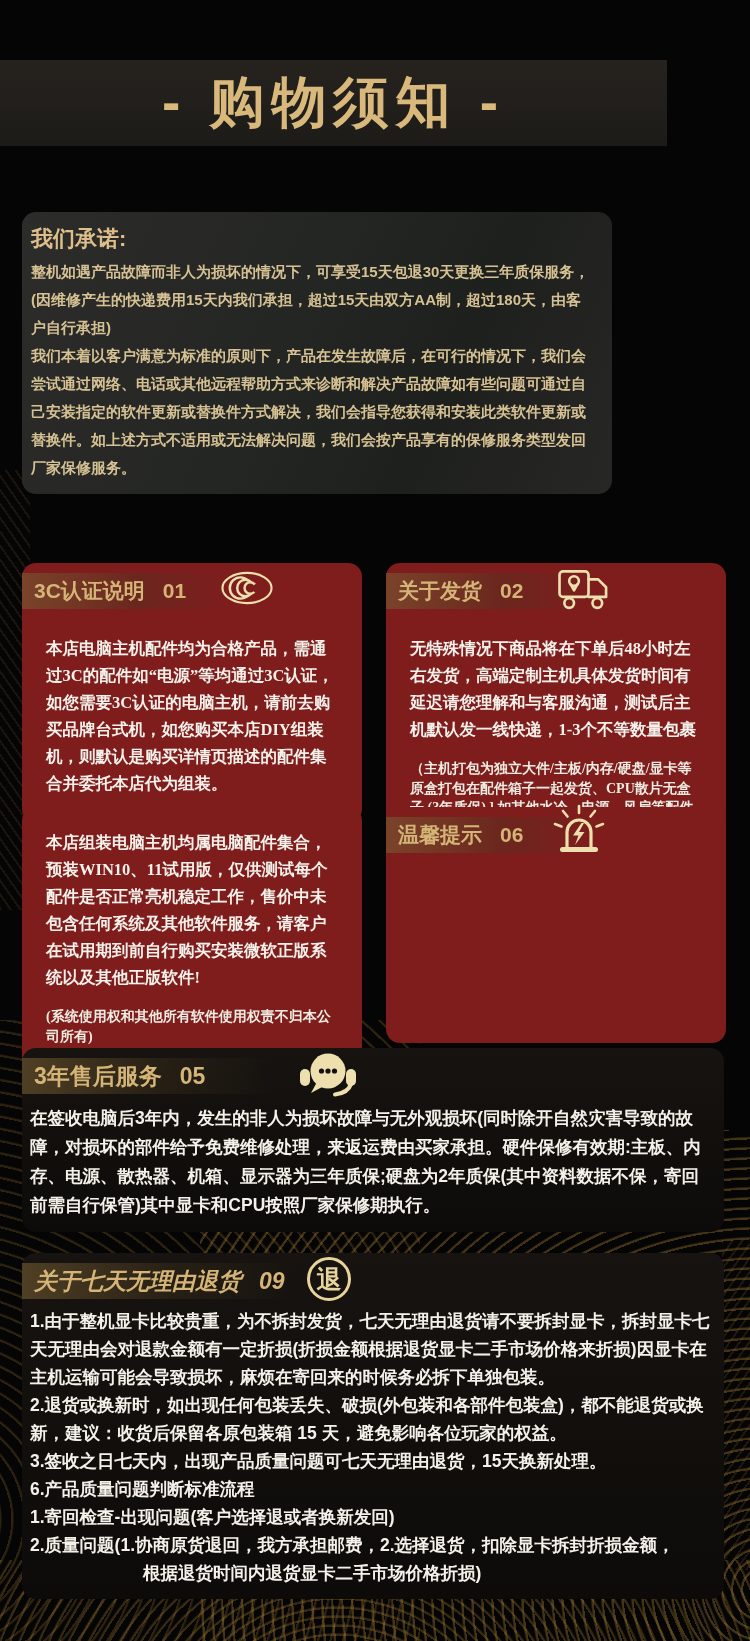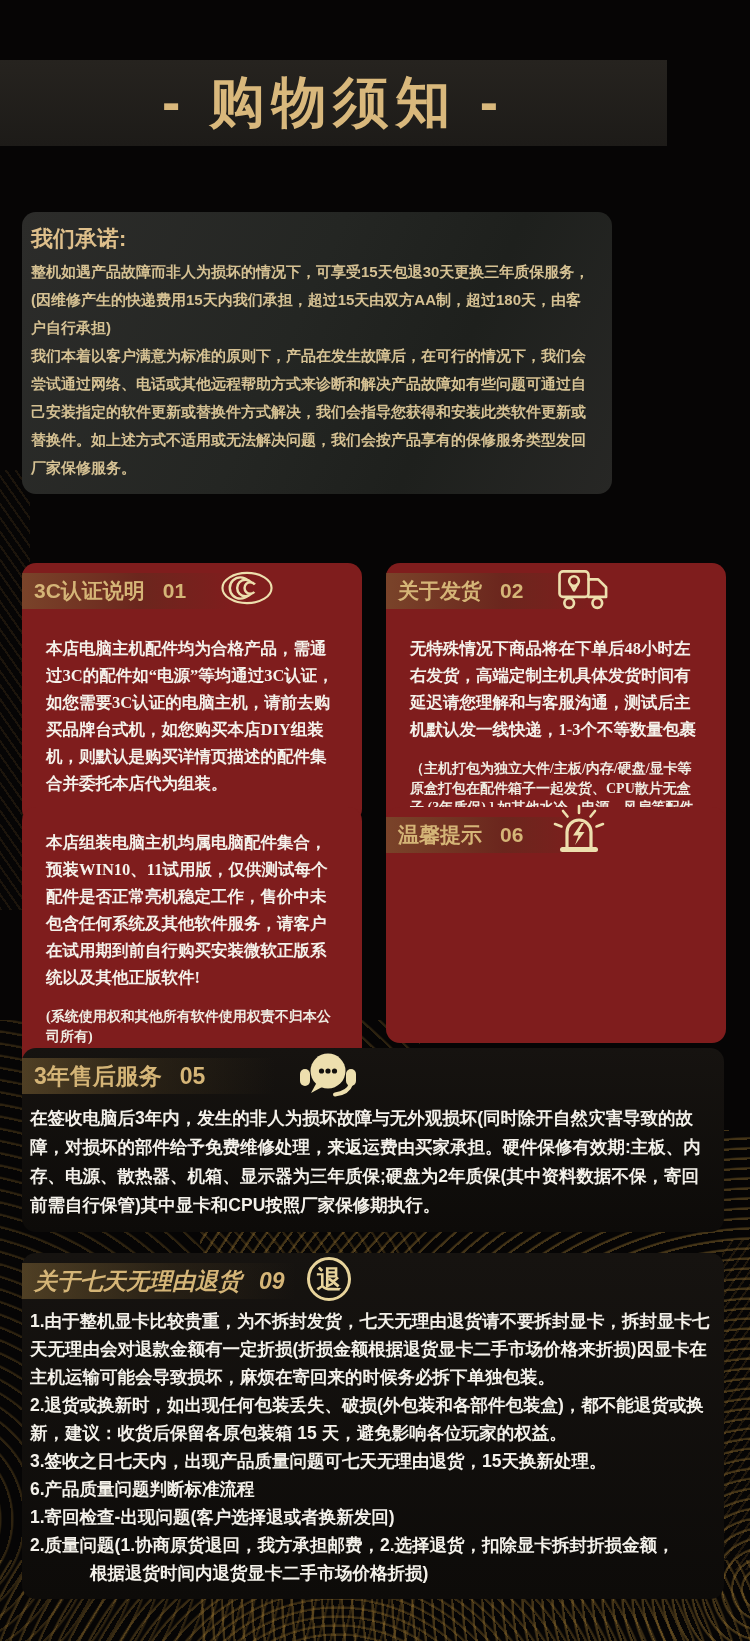--- a/index.html
+++ b/index.html
@@ -49,21 +49,21 @@
   .sec04{left:386px;top:807px;width:340px;min-height:236px;}
   .wide{background:linear-gradient(180deg,#161310,#0d0b09);}
   .sec05{left:22px;top:1048px;width:702px;min-height:175px;}
   .sec06{left:22px;top:1253px;width:702px;min-height:345px;}
   .sec05 .hdr .bar{width:36%;}
   .sec06 .hdr .bar{width:39%;font-style:italic;}
   .wide-body{padding:4px 12px 12px 8px;font-size:17.5px;line-height:29px;color:#f4f1ea;}
   .wide-body p{margin:0;}
   .sec06 .wide-body{line-height:28px;padding-top:2px;}
   .sub-item{margin-left:104px;}
-  .sub-item.last{margin-left:60px;}
+  .sub-item.last{margin-left:113px;}
 
   .circle-badge{width:44px;height:44px;border:3px solid #e8d49b;border-radius:50%;
      display:flex;align-items:center;justify-content:center;color:#e8d49b;font-size:25px;box-sizing:border-box;}
 </style>
 </head>
 <body>
 
 <div class="page">
 
   <div class="bg bg-waves-br"></div>

